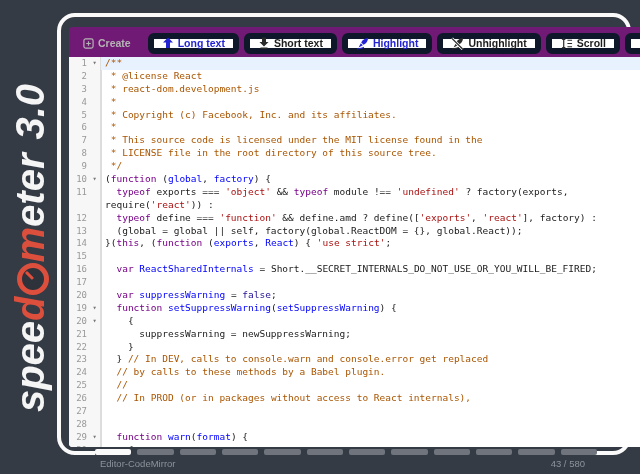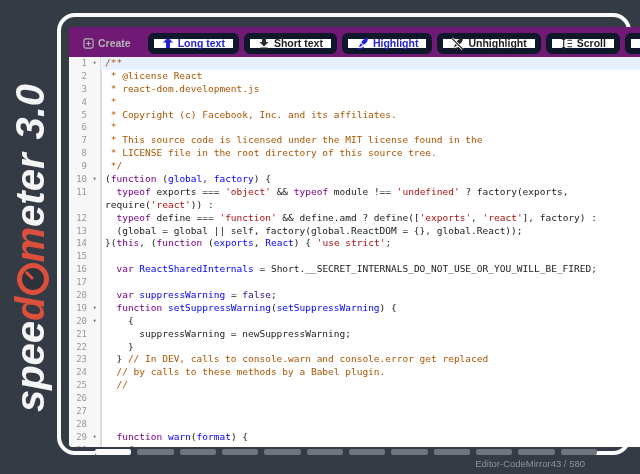--- a/index.html
+++ b/index.html
@@ -37,21 +37,21 @@
   }
   .progress{
     position:absolute;left:95px;top:449px;width:502px;height:6px;
     display:flex;gap:6px;
   }
   .progress .dash{flex:1;background:#70757d;border-radius:2px}
   .progress .dash.done{background:#fafafa}
   
   .footer{
     position:absolute;left:100px;top:458px;width:485px;
-    display:flex;justify-content:flex-end;
+    display:flex;justify-content:space-between;
     color:#8d929a;font-size:9.5px;
   }
   
   .content{
     position:absolute;left:69px;top:27px;width:612px;height:420px;
     background:#701a75;border-radius:4px;overflow:hidden;
   }
   
   .toolbar{
     height:30px;display:flex;align-items:center;gap:5px;padding:2px 6px 0 6px;
@@ -340,21 +340,21 @@
           <span class="code"><span class="tk-plain">  </span><span class="tk-cmt">// by calls to these methods by a Babel plugin.</span></span>
         </div>
         <div class="cm-row">
           <span class="gut">25</span>
           <span class="fold"></span>
           <span class="code"><span class="tk-plain">  </span><span class="tk-cmt">//</span></span>
         </div>
         <div class="cm-row">
           <span class="gut">26</span>
           <span class="fold"></span>
-          <span class="code"><span class="tk-plain">  </span></span>
+          <span class="code"><span class="tk-plain">  </span><span class="tk-cmt">// In PROD (or in packages without access to React internals),</span></span>
         </div>
         <div class="cm-row">
           <span class="gut">27</span>
           <span class="fold"></span>
           <span class="code"><span class="tk-plain">  </span></span>
         </div>
         <div class="cm-row">
           <span class="gut">28</span>
           <span class="fold"></span>
           <span class="code"></span>

